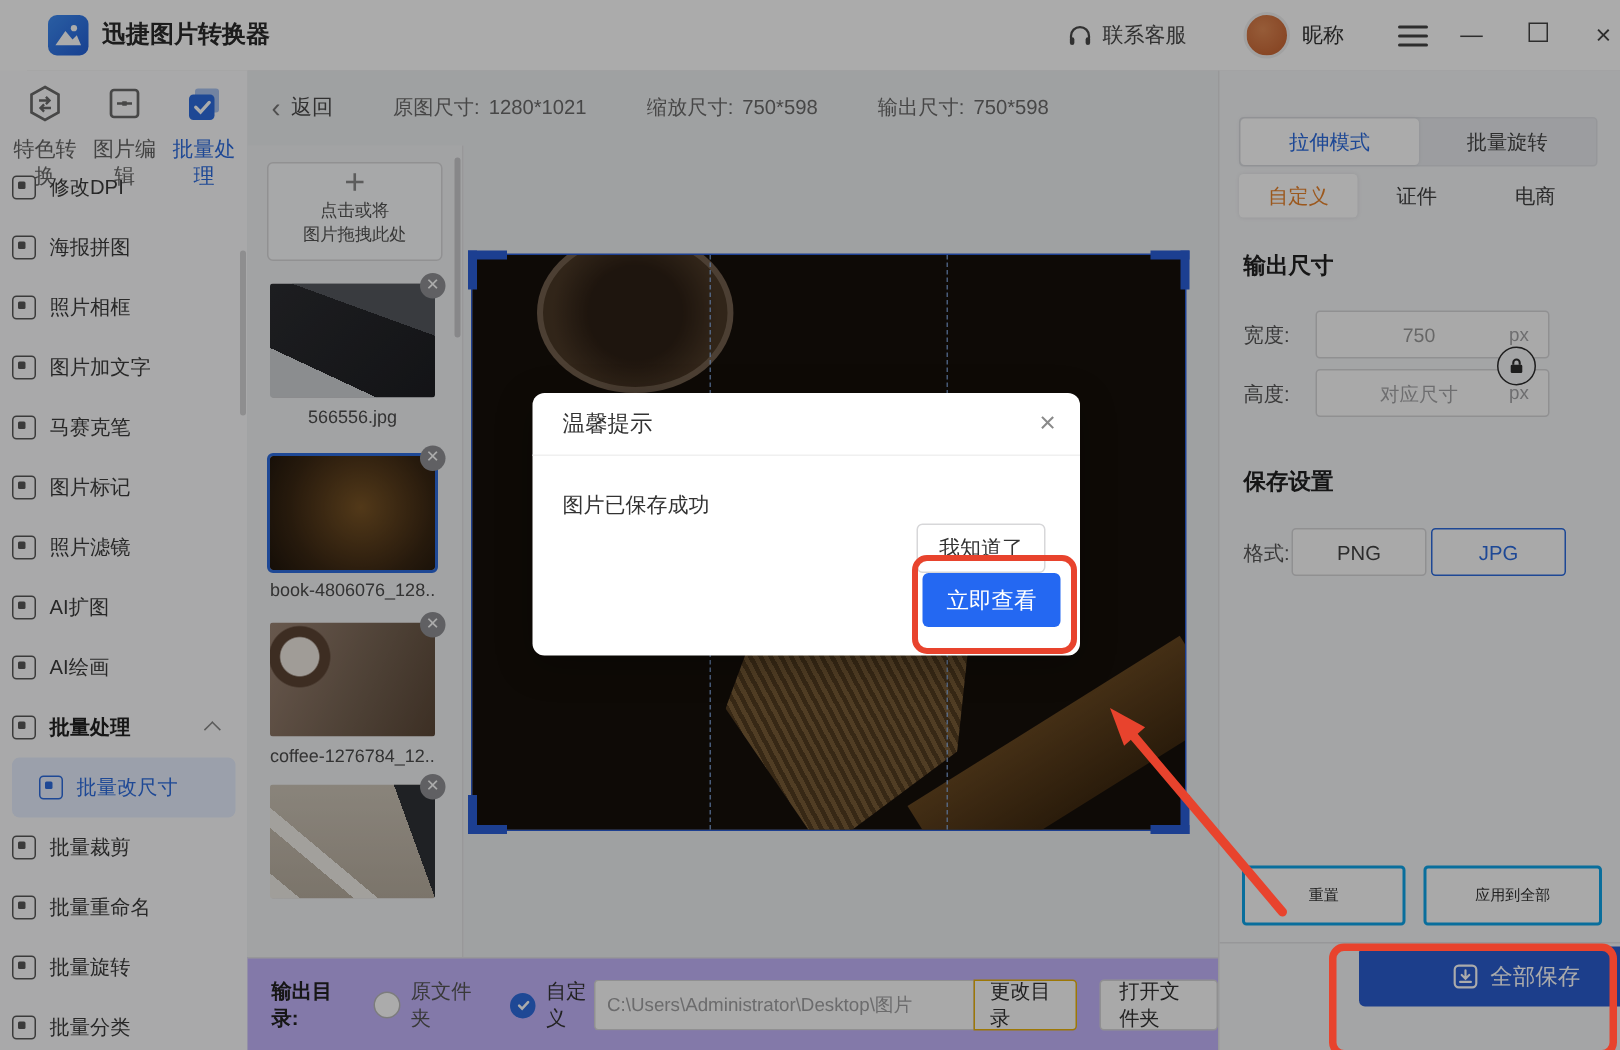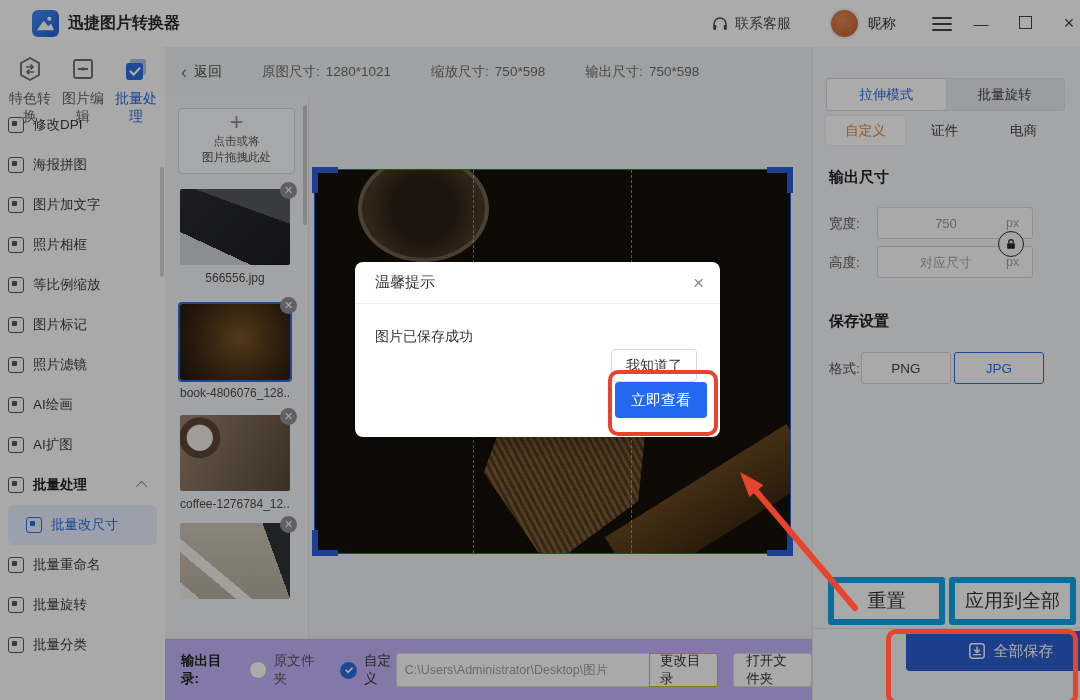--- a/index.html
+++ b/index.html
@@ -97,22 +97,22 @@
   .rp-h{position:absolute;left:16px;font-size:15px;font-weight:bold;color:#222;}
   .rp-label{position:absolute;left:16px;font-size:13.5px;color:#555;}
   .rp-input{position:absolute;left:64px;width:120px;height:30px;background:#fdfdfd;border:1px solid #d7d7d9;border-radius:3px;
             text-align:center;font-size:13px;color:#9a9a9a;font-family:inherit;padding:0 26px 0 8px;box-sizing:content-box;}
   .rp-input::placeholder{color:#a5a5a7;}
   .px{position:absolute;font-size:12.5px;color:#a5a5a7;}
   .lock{position:absolute;left:185px;top:184px;width:24px;height:24px;border-radius:50%;background:#f5f6f8;border:1.6px solid #2c2c2c;display:flex;align-items:center;justify-content:center;cursor:pointer;z-index:2;}
   .fmt-btn{position:absolute;width:88px;height:30px;border-radius:3px;background:#fdfdfd;border:1px solid #d7d7d9;
            display:flex;align-items:center;justify-content:center;font-size:13.5px;color:#444;cursor:pointer;}
   .fmt-btn.on{border:1px solid #2d6cdf;color:#2d6cdf;}
-  .rp-btn{position:absolute;height:36px;border-radius:3px;background:#fdfdfd;border:6px solid #0ea5e9;
-          display:flex;align-items:center;justify-content:center;font-size:19px;color:#333;cursor:pointer;}
+  .rp-btn{position:absolute;height:36px;border-radius:3px;background:#fdfdfd;border:2px solid #0ea5e9;
+          display:flex;align-items:center;justify-content:center;font-size:10px;color:#333;cursor:pointer;}
   .rp-divider{position:absolute;left:0;top:581px;width:268px;height:0;border-top:1px solid #e2e2e4;}
   .save-all{position:absolute;left:93px;top:584px;width:153px;height:40px;border-radius:4px;background:#2a5dd0;color:#fff;
             display:flex;align-items:center;justify-content:center;font-size:15px;cursor:pointer;padding-left:28px;}
   .save-all svg{margin-right:8px;}
 
   
   .bottombar{position:absolute;left:165px;top:638px;width:647px;height:62px;background:#c4b5fd;border-top:1px solid #e2e2e4;display:flex;align-items:center;font-size:13.5px;}
   .bb-label{font-weight:bold;color:#222;margin-left:16px;}
   .radio{width:16px;height:16px;border-radius:50%;border:1.5px solid #b9b9bb;background:#fff;margin-left:22px;flex:none;cursor:pointer;}
   .rlabel{color:#555;margin-left:7px;cursor:pointer;}
@@ -204,54 +204,58 @@
       <div class="nav-item">
           <span class="ni"></span>
           <span>修改DPI</span>
         </div>
       <div class="nav-item">
           <span class="ni"></span>
           <span>海报拼图</span>
         </div>
       <div class="nav-item">
           <span class="ni"></span>
+          <span>照片相框</span>
+        </div>
+      <div class="nav-item">
+          <span class="ni"></span>
           <span>图片加文字</span>
         </div>
       <div class="nav-item">
           <span class="ni"></span>
-          <span>照片相框</span>
-        </div>
-      <div class="nav-item">
-          <span class="ni"></span>
-          <span>等比例缩放</span>
+          <span>马赛克笔</span>
         </div>
       <div class="nav-item">
           <span class="ni"></span>
           <span>图片标记</span>
         </div>
       <div class="nav-item">
           <span class="ni"></span>
           <span>照片滤镜</span>
         </div>
       <div class="nav-item">
           <span class="ni"></span>
+          <span>AI扩图</span>
+        </div>
+      <div class="nav-item">
+          <span class="ni"></span>
           <span>AI绘画</span>
-        </div>
-      <div class="nav-item">
-          <span class="ni"></span>
-          <span>AI扩图</span>
         </div>
       <div class="nav-item nav-sec">
           <span class="ni"></span>
           <span>批量处理</span>
           <span class="caret"></span>
         </div>
       <div class="nav-item sel">
           <span class="ni"></span>
           <span>批量改尺寸</span>
+        </div>
+      <div class="nav-item">
+          <span class="ni"></span>
+          <span>批量裁剪</span>
         </div>
       <div class="nav-item">
           <span class="ni"></span>
           <span>批量重命名</span>
         </div>
       <div class="nav-item">
           <span class="ni"></span>
           <span>批量旋转</span>
         </div>
       <div class="nav-item">

